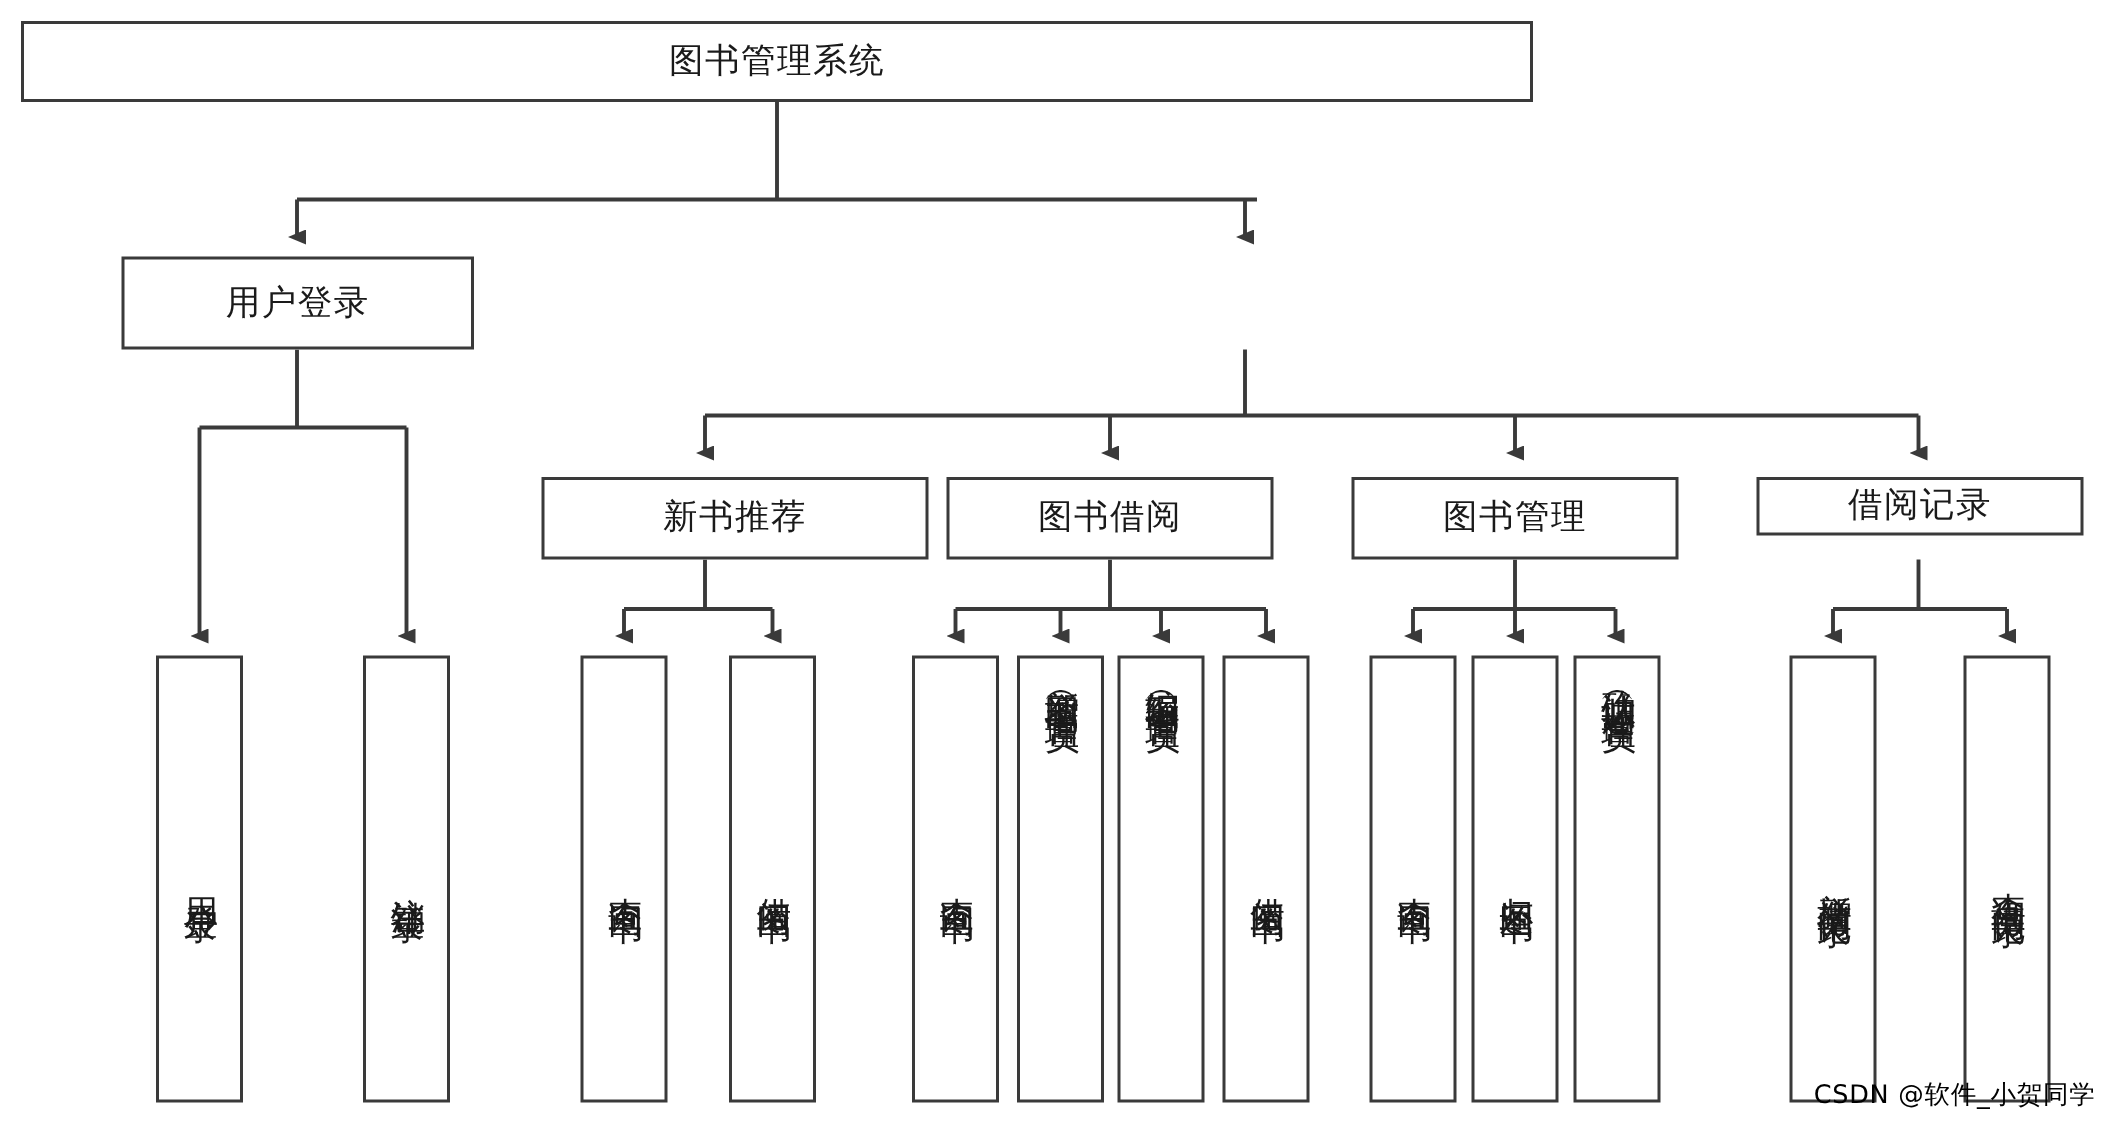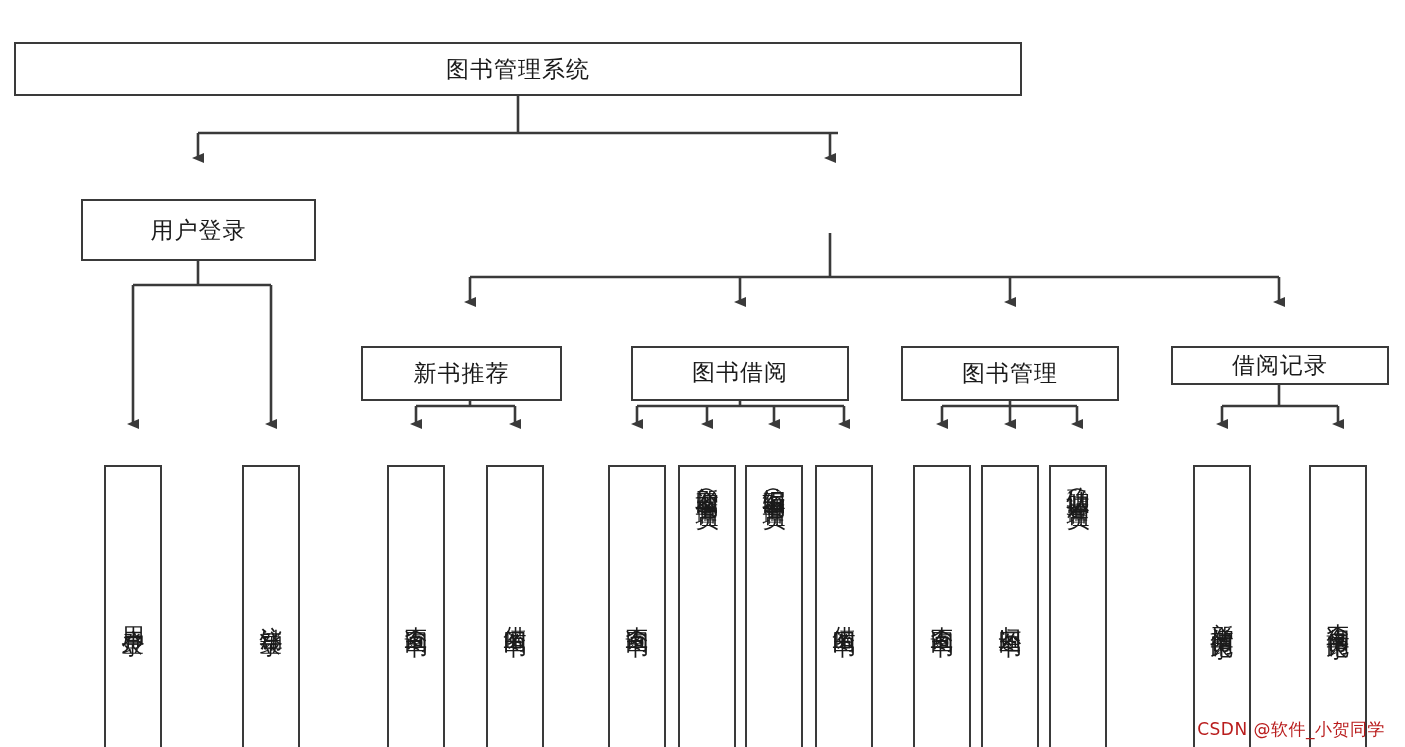--- a/index.html
+++ b/index.html
@@ -27,21 +27,20 @@
   }
   .node {
     position: absolute;
     box-sizing: border-box;
     border: 2.5px solid #3a3a3a;
     background: #ffffff;
     display: flex;
     align-items: center;
     justify-content: center;
     color: #1a1a1a;
-    margin-top: 28px;
   }
   .node .label {
     font-size: 23px;
     line-height: 1.15;
     letter-spacing: 1px;
     white-space: nowrap;
   }
   .node.vert {
     align-items: center;
     justify-content: center;
@@ -56,24 +55,24 @@
     transform: translateY(0);
   }
   .node.vert.toptext {
     align-items: flex-start;
   }
   .node.vert.toptext .label {
     margin-top: 2px;
   }
   #watermark {
     position: absolute;
-    right: 20px;
+    right: 8px;
     bottom: 6px;
     font-size: 17px;
-    color: #b91c1c;
+    color: #000000;
     letter-spacing: 0.5px;
     white-space: nowrap;
   }
 </style>
 </head>
 <body>
 
 <div id="canvas">
 
   <svg class="lines" viewBox="0 0 1405 747">
@@ -128,21 +127,21 @@
 
   <div class="node" style="left:14px; top:14px; width:1008px; height:54px;">
     <span class="label">图书管理系统</span>
   </div>
 
   <div class="node" style="left:81px; top:171px; width:235px; height:62px;">
     <span class="label">用户登录</span>
   </div>
 
 
-  <div class="node" style="left:361px; top:318px; width:201px; height:55px;">
+  <div class="node" style="left:361px; top:318px; width:258px; height:55px;">
     <span class="label">新书推荐</span>
   </div>
 
   <div class="node" style="left:631px; top:318px; width:218px; height:55px;font-family:Liberation Serif, serif;">
     <span class="label">图书借阅</span>
   </div>
 
   <div class="node" style="left:901px; top:318px; width:218px; height:55px;">
     <span class="label">图书管理</span>
   </div>

